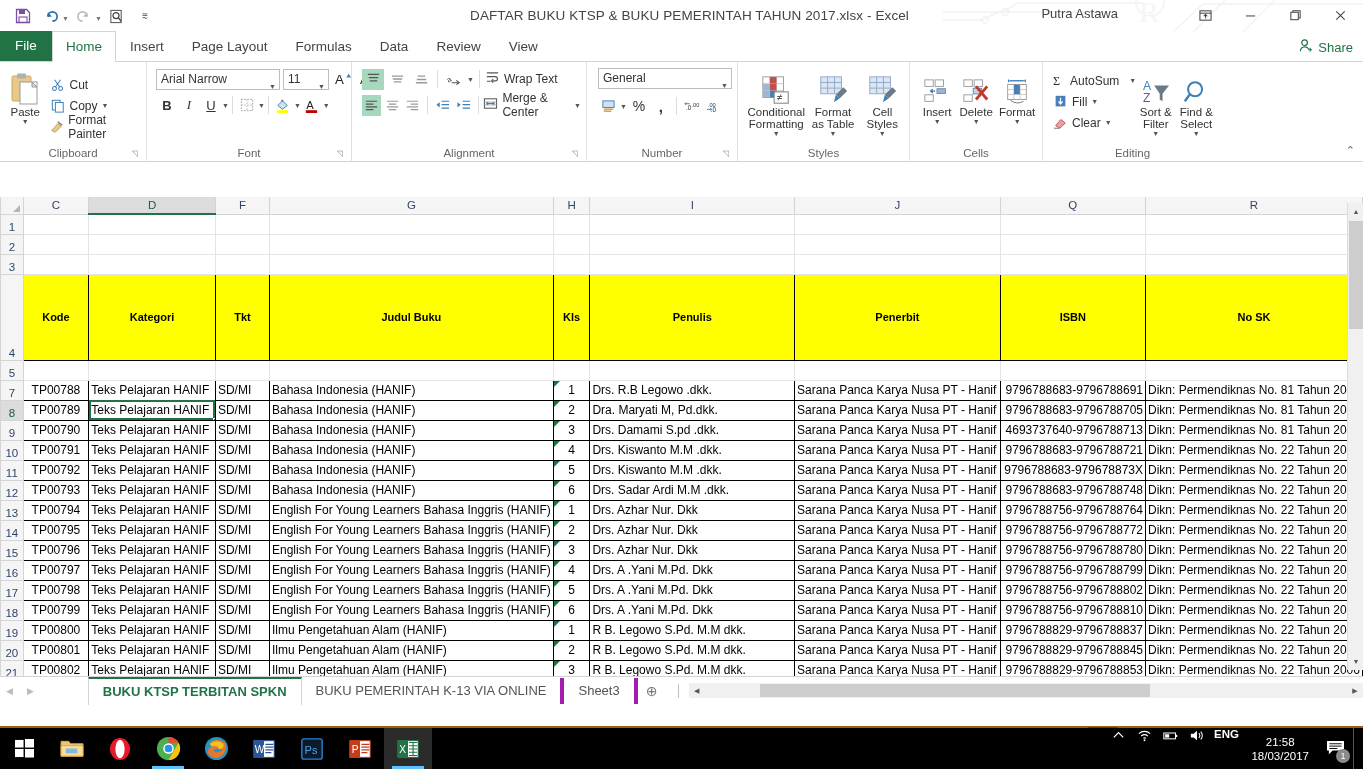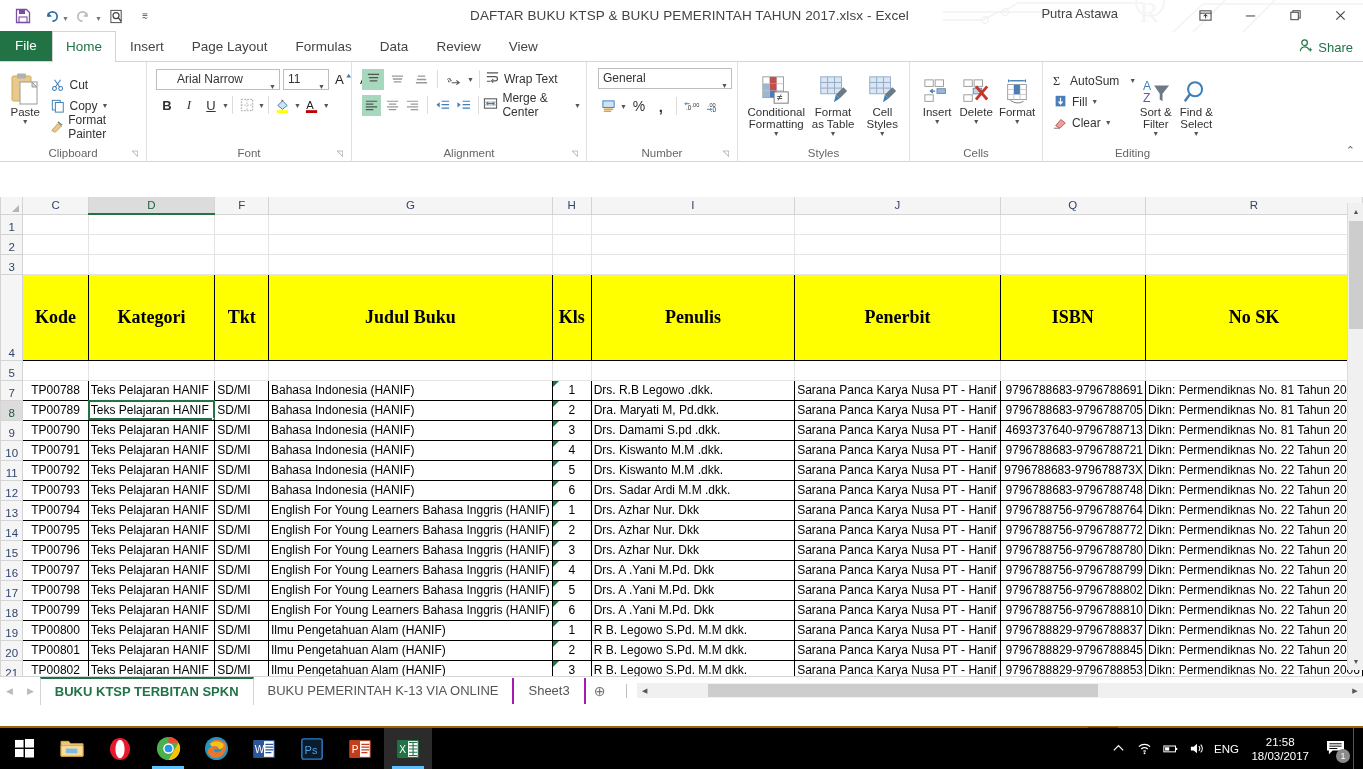--- a/index.html
+++ b/index.html
@@ -80,21 +80,21 @@
   .smrow { display: flex; align-items: center; gap: 4px; height: 21px; font-size: 12px; color: #333; }
   .smrow .ic { width: 16px; height: 16px; display: flex; align-items: center; justify-content: center; }
   .col { display: flex; flex-direction: column; justify-content: flex-start; }
   .car { font-size: 7px; color: #555; }
 
   
   .clip-paste .ic svg { width: 30px; height: 34px; }
 
   
   .fontname { width: 124px; height: 21px; border: 1px solid #bdbdbd; font-size: 12px;
-    padding: 0 14px 0 20px; line-height: 19px; color: #333; position: relative; background:#fff; }
+    padding: 0 14px 0 4px; line-height: 19px; color: #333; position: relative; background:#fff; }
   .fontsize { width: 46px; height: 21px; border: 1px solid #bdbdbd; font-size: 12px;
     padding: 0 14px 0 4px; line-height: 19px; color: #333; position: relative; background:#fff; }
   .selcar { position: absolute; right: 3px; top: 7px; font-size: 7px; color: #555; }
   .fbtn { width: 22px; height: 22px; display: flex; align-items: center; justify-content: center;
     font-size: 13px; color: #333; }
   .sep { width: 1px; height: 18px; background: #dcdcdc; margin: 0 3px; }
 
   
   .abtn { width: 22px; height: 21px; display: flex; align-items: center; justify-content: center; }
   .abtn.on { background: #a7d7bd; }
@@ -136,22 +136,22 @@
     border-left: 7px solid transparent; border-bottom: 7px solid #b5b5b5; }
   td.rowh {
     width: 26px; background: #f5f5f5; border: 1px solid #d4d4d4; font-size: 11.5px;
     color: #31456b; text-align: center; vertical-align: bottom; padding-bottom: 1px;
   }
   td.rowh.sel { background: #dcdcdc; color: #1b5e3a; }
   td.cell { border: 1px solid #d8d8d8; font-size: 12px; color: #000; height: 20px;
     padding: 0 2px; overflow: hidden; white-space: nowrap; vertical-align: middle; }
   td.empty { border: 1px solid #e4e4e4; }
   tr.hdrrow td.cell {
-    background: #ffff00; font-weight: bold; text-align: center; font-size: 18px;
-    border: 1px solid #000; height: 86px; font-family: Liberation Serif, serif;
+    background: #ffff00; font-weight: bold; text-align: center; font-size: 11px;
+    border: 1px solid #000; height: 86px;
   }
   tr.datarow td.cell { border: 1px solid #000; }
   td.num { text-align: center; }
   td.right { text-align: right; }
   td.selcell { outline: 2px solid #217346; outline-offset: -2px; position: relative; }
   .flag { position: absolute; left: 0; top: 0; width: 0; height: 0;
     border-left: 6px solid #0a7a3d; border-bottom: 6px solid transparent; }
   .fhandle { position: absolute; right: -3px; bottom: -3px; width: 5px; height: 5px;
     background: #217346; border: 1px solid #fff; }
 
@@ -161,24 +161,24 @@
   .vsb-up, .vsb-dn { width: 16px; height: 17px; display: flex; align-items: center;
     justify-content: center; font-size: 7px; color: #555; background: #f0f0f0; }
   .vsb-thumb { position: absolute; top: 18px; left: 1px; width: 14px; height: 108px;
     background: #cdcdcd; }
 
   
   .sheettabs { position: absolute; top: 676px; left: 0; width: 1363px; height: 28px;
     background: #fff; border-top: 1px solid #d4d4d4; display: flex; align-items: center; }
   .nav-arrows { display: flex; padding: 0 6px; gap: 14px; color: #bbb; font-size: 9px; }
   .stab { height: 26px; line-height: 26px; padding: 0 14px; font-size: 13px; color: #555;
-    border-right: 2px solid #a21caf; }
+    border-right: 4px solid #a21caf; }
   .stab.active { color: #217346; font-weight: bold; background: #fff;
     border: 1px solid #d4d4d4; border-top: 2px solid #217346; border-bottom: none; height: 28px;
-    line-height: 25px; }
+    line-height: 25px; margin-left: 48px; }
   .addsheet { width: 28px; height: 26px; display: flex; align-items: center;
     justify-content: center; color: #777; font-size: 14px; }
   .hscrollzone { flex: 1; display: flex; align-items: center; padding-left: 12px; }
   .hs-grip { width: 1px; height: 14px; background: #c0c0c0; margin-right: 10px; }
   .hsb { flex: 1; height: 15px; background: #f0f0f0; position: relative; display: flex; }
   .hsb-l, .hsb-r { width: 16px; height: 15px; display: flex; align-items: center;
     justify-content: center; font-size: 7px; color: #555; }
   .hsb-track { flex: 1; position: relative; }
   .hsb-thumb { position: absolute; left: 55px; top: 1px; width: 390px; height: 13px; background: #cdcdcd; }
 
@@ -198,21 +198,21 @@
   
   .taskbar { position: absolute; top: 728px; left: 0; width: 1363px; height: 41px;
     background: #000; display: flex; align-items: center; }
   .tb-item { width: 48px; height: 41px; display: flex; align-items: center;
     justify-content: center; position: relative; }
   .tb-item.active { background: #2b2b2b; }
   .tb-item .uline { position: absolute; bottom: 0; left: 8px; width: 32px; height: 3px;
     background: #5dc0ff; }
   .tray { margin-left: auto; display: flex; align-items: center; gap: 0;
     color: #fff; font-size: 11.5px; padding-right: 4px; }
-  .tray-ic { width: 26px; height: 41px; display: flex; align-items: center; justify-content: center; }
+  .tray-ic { width: 26px; height: 41px; display: flex; align-items: flex-start; justify-content: center; font-weight: bold; }
   .tray-ic svg { width: 15px; height: 15px; }
   .clock { text-align: center; line-height: 14px; padding: 0 8px; font-size: 11.5px; }
   .notif { width: 36px; height: 41px; display: flex; align-items: center; justify-content: center;
     position: relative; }
   .badge { position: absolute; right: 3px; bottom: 6px; width: 14px; height: 14px;
     border-radius: 50%; background: #8a8a8a; color: #fff; font-size: 9px;
     display: flex; align-items: center; justify-content: center; }
   .showdesk { width: 6px; height: 41px; border-left: 1px solid #555; }
 </style>
 </head>

